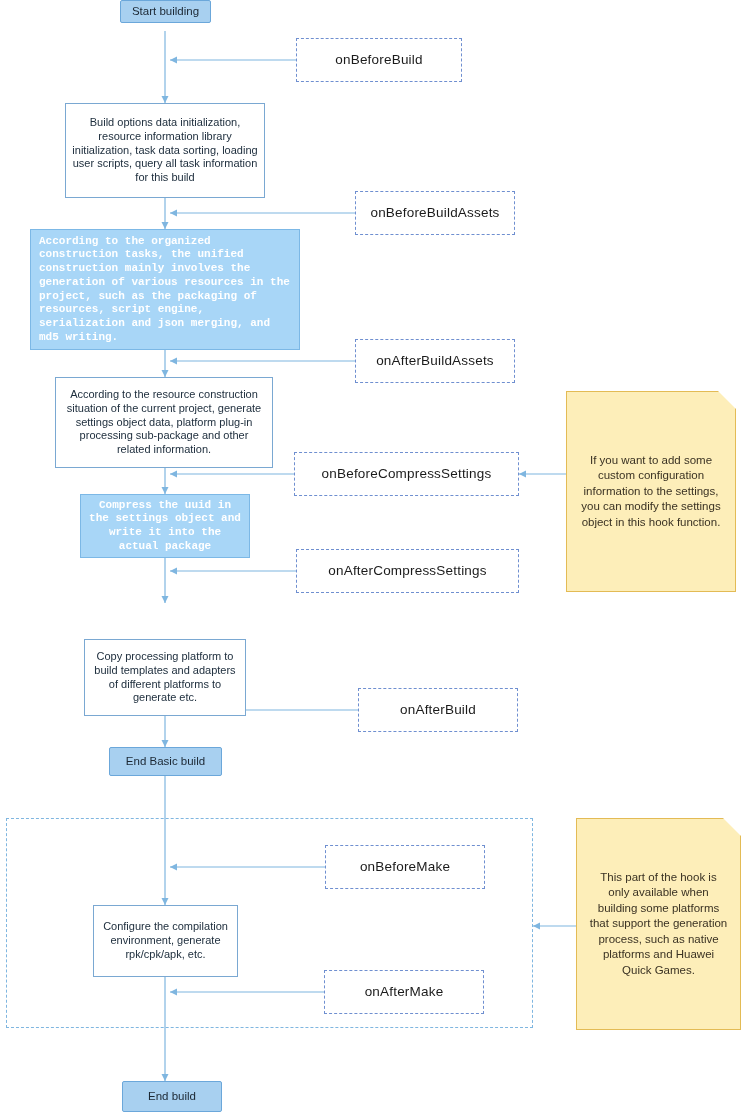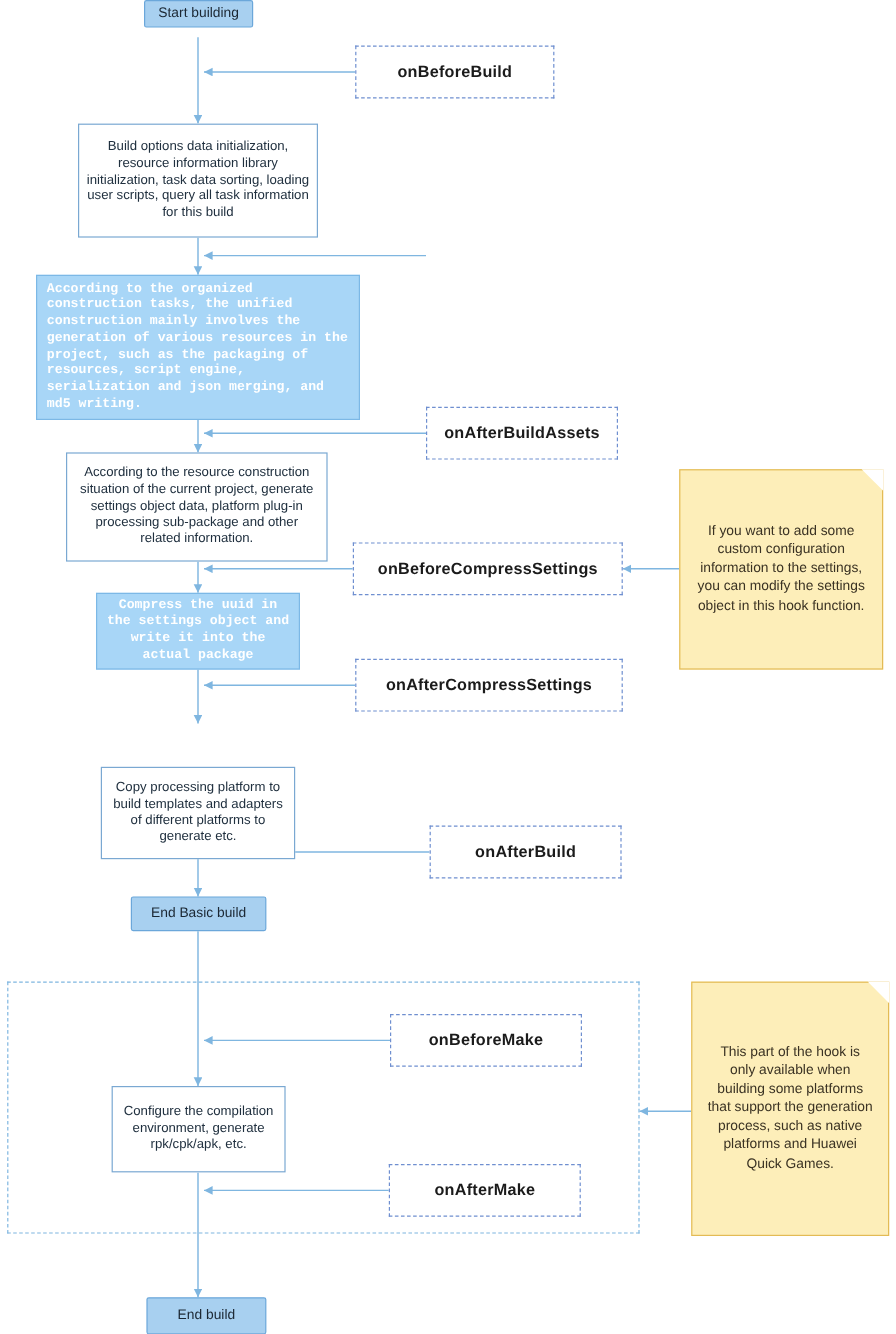--- a/index.html
+++ b/index.html
@@ -56,21 +56,21 @@
     font-weight: bold;
     padding: 6px 8px;
     text-align: left;
     font-family: Liberation Mono, monospace;
   }
   .hook {
     background: #ffffff;
     border: 1px dashed #6f8fd0;
     color: #1b1b1b;
     font-size: 13.5px;
-    font-weight: bold;
+    font-weight: normal;
     letter-spacing: .2px;
   }
   .note {
     background: #fdeeb9;
     border: 1px solid #e3bb55;
     color: #3a3223;
     font-size: 11.5px;
     padding: 10px 12px;
     text-align: center;
     line-height: 1.35;
@@ -162,20 +162,23 @@
   </div>
 
   <div class="node terminator" style="left:122px; top:1081px; width:100px; height:31px;">
     <span>End build</span>
   </div>
 
   <div class="node hook" style="left:296px; top:38px; width:166px; height:44px;">
     <span>onBeforeBuild</span>
   </div>
 
+  <div class="node hook" style="left:355px; top:191px; width:160px; height:44px;">
+    <span>onBeforeBuildAssets</span>
+  </div>
 
   <div class="node hook" style="left:355px; top:339px; width:160px; height:44px;">
     <span>onAfterBuildAssets</span>
   </div>
 
   <div class="node hook" style="left:294px; top:452px; width:225px; height:44px;">
     <span>onBeforeCompressSettings</span>
   </div>
 
   <div class="node hook" style="left:296px; top:549px; width:223px; height:44px;">
@@ -187,21 +190,21 @@
   </div>
 
   <div class="node hook" style="left:325px; top:845px; width:160px; height:44px;">
     <span>onBeforeMake</span>
   </div>
 
   <div class="node hook" style="left:324px; top:970px; width:160px; height:44px;">
     <span>onAfterMake</span>
   </div>
 
-  <div class="node note" style="left:566px; top:391px; width:170px; height:167px; position:absolute;">
+  <div class="node note" style="left:566px; top:391px; width:170px; height:201px; position:absolute;">
     <span class="fold"></span>
     <span>If you want to add some custom configuration information to the settings, you can modify the settings object in this hook function.</span>
   </div>
 
   <div class="node note" style="left:576px; top:818px; width:165px; height:212px; position:absolute;">
     <span class="fold"></span>
     <span>This part of the hook is only available when building some platforms that support the generation process, such as native platforms and Huawei Quick Games.</span>
   </div>
 
 </div>

